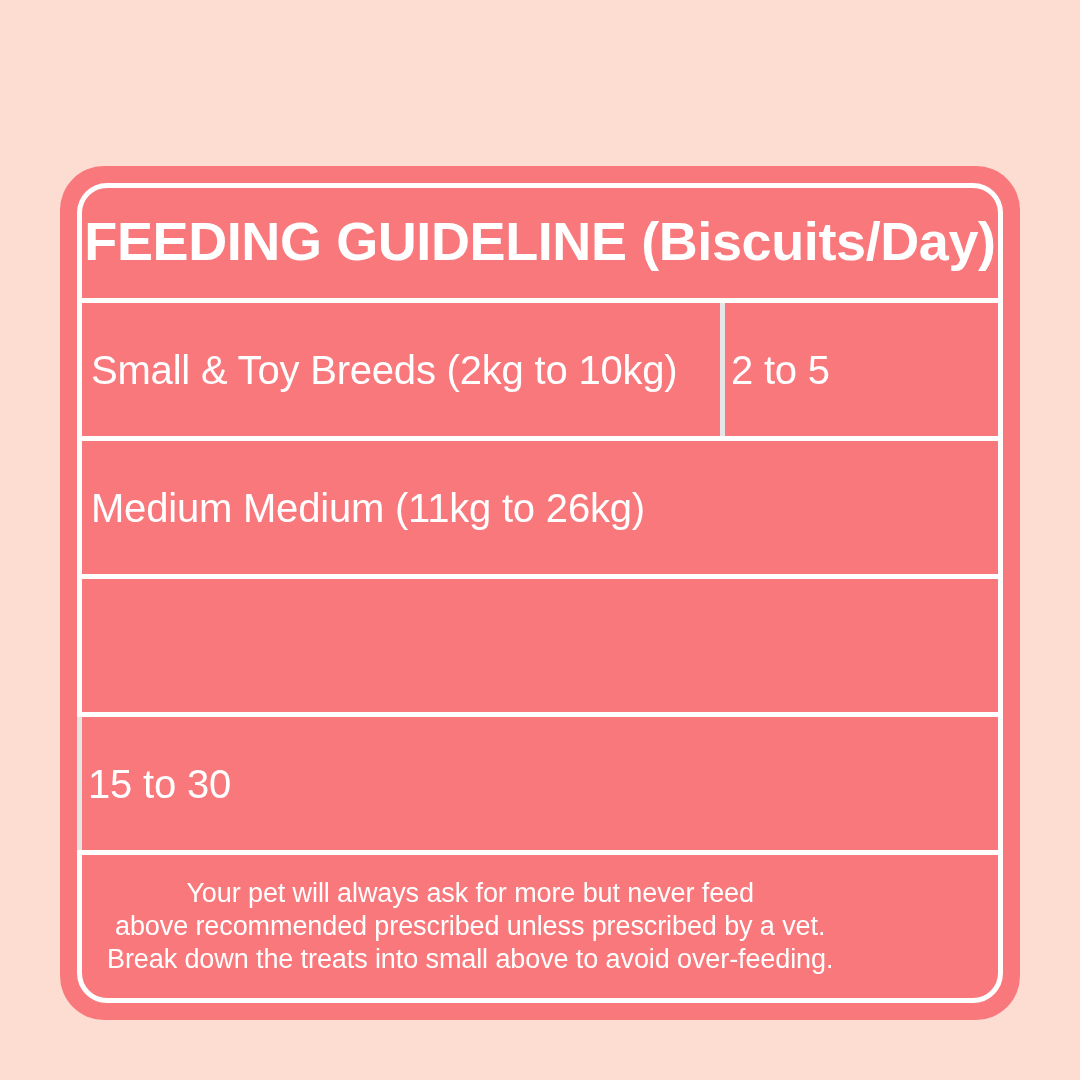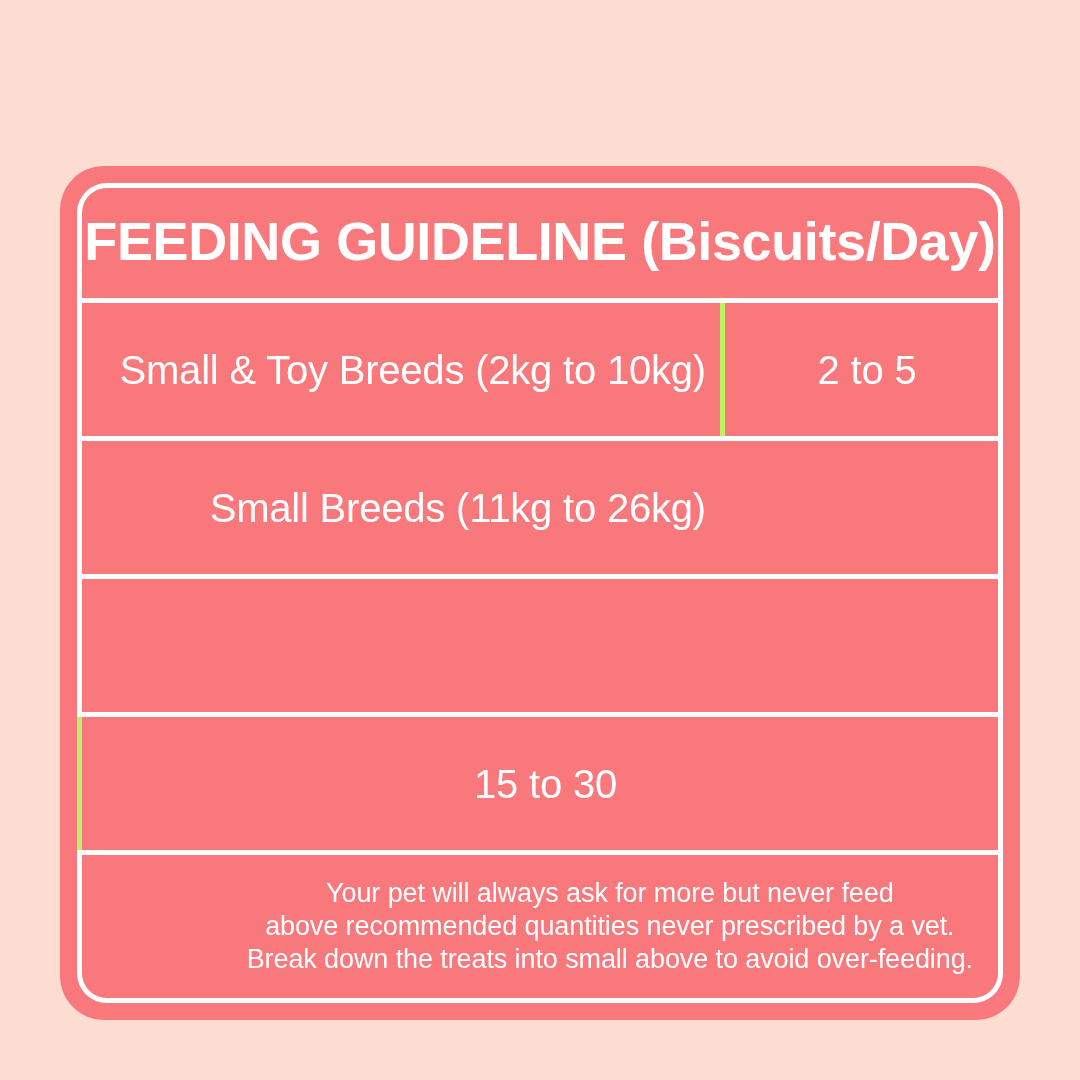--- a/index.html
+++ b/index.html
@@ -86,50 +86,50 @@
     display: flex;
     border-top: 5px solid #FFFFFF;
     box-sizing: border-box;
   }
 
   .cell-label {
     flex: 0 0 643px;
     width: 643px;
     display: flex;
     align-items: center;
-    justify-content: flex-end;
+    justify-content: flex-start;
     padding: 0 14px;
     box-sizing: border-box;
   }
 
   .cell-value {
     flex: 1 1 auto;
     display: flex;
     align-items: center;
-    justify-content: center;
-    border-left: 5px solid #bef264;
+    justify-content: flex-start;
+    border-left: 5px solid #e5e5e5;
     box-sizing: border-box;
     padding-left: 6px;
   }
 
   .cell-label span,
   .cell-value span {
     font-size: 40px;
     font-weight: 400;
     color: #FFFFFF;
     line-height: 1.1;
     white-space: nowrap;
     letter-spacing: -0.2px;
   }
 
   .note-row {
     flex: 1 1 auto;
     display: flex;
     align-items: center;
-    justify-content: flex-end;
+    justify-content: flex-start;
     border-top: 5px solid #FFFFFF;
     box-sizing: border-box;
     padding: 2px 30px 8px 30px;
   }
 
   .note-text {
     text-align: center;
     color: #FFFFFF;
     font-size: 27px;
     font-weight: 400;
@@ -161,36 +161,36 @@
         <div class="cell-label">
           <span>Small &amp; Toy Breeds (2kg to 10kg)</span>
         </div>
         <div class="cell-value">
           <span>2 to 5</span>
         </div>
       </div>
 
       <div class="data-row">
         <div class="cell-label">
-          <span>Small Breeds (11kg to 26kg)</span>
+          <span>Medium Medium (11kg to 26kg)</span>
         </div>
       </div>
 
       <div class="data-row">
       </div>
 
       <div class="data-row">
         <div class="cell-value">
           <span>15 to 30</span>
         </div>
       </div>
 
       <div class="note-row">
         <div class="note-text">
           <span class="note-line">Your pet will always ask for more but never feed</span>
-          <span class="note-line">above recommended quantities never prescribed by a vet.</span>
+          <span class="note-line">above recommended prescribed unless prescribed by a vet.</span>
           <span class="note-line">Break down the treats into small above to avoid over-feeding.</span>
         </div>
       </div>
 
     </div>
   </div>
 </div>
 
 </body></html>

